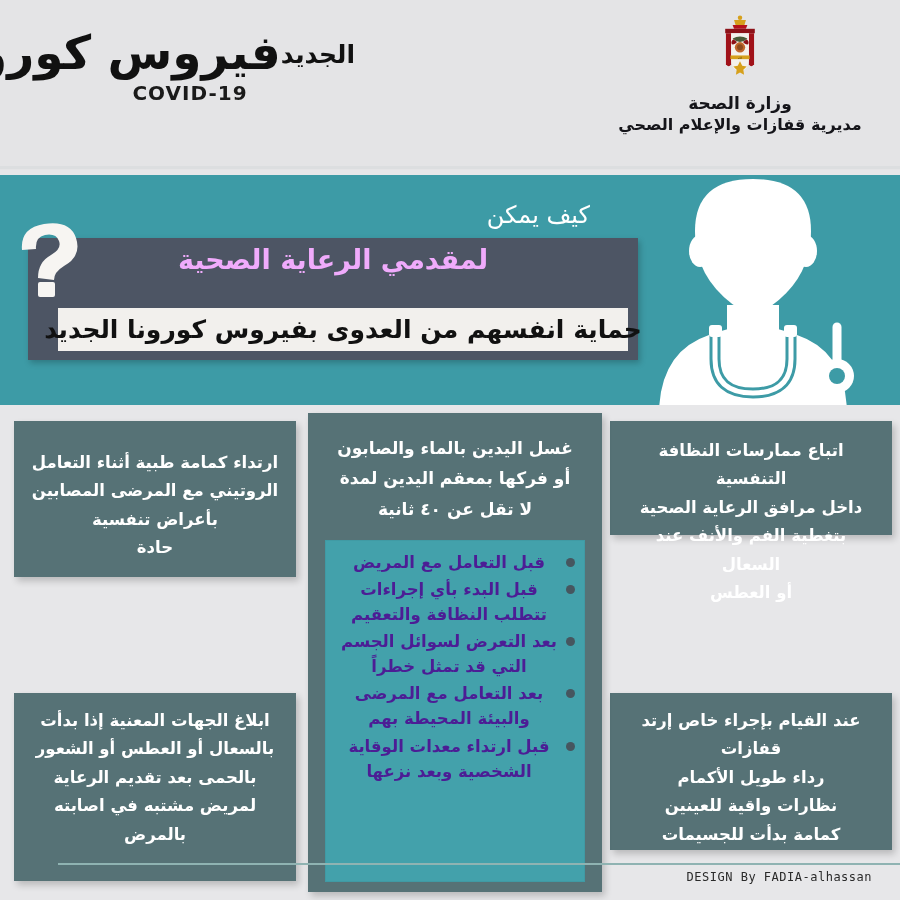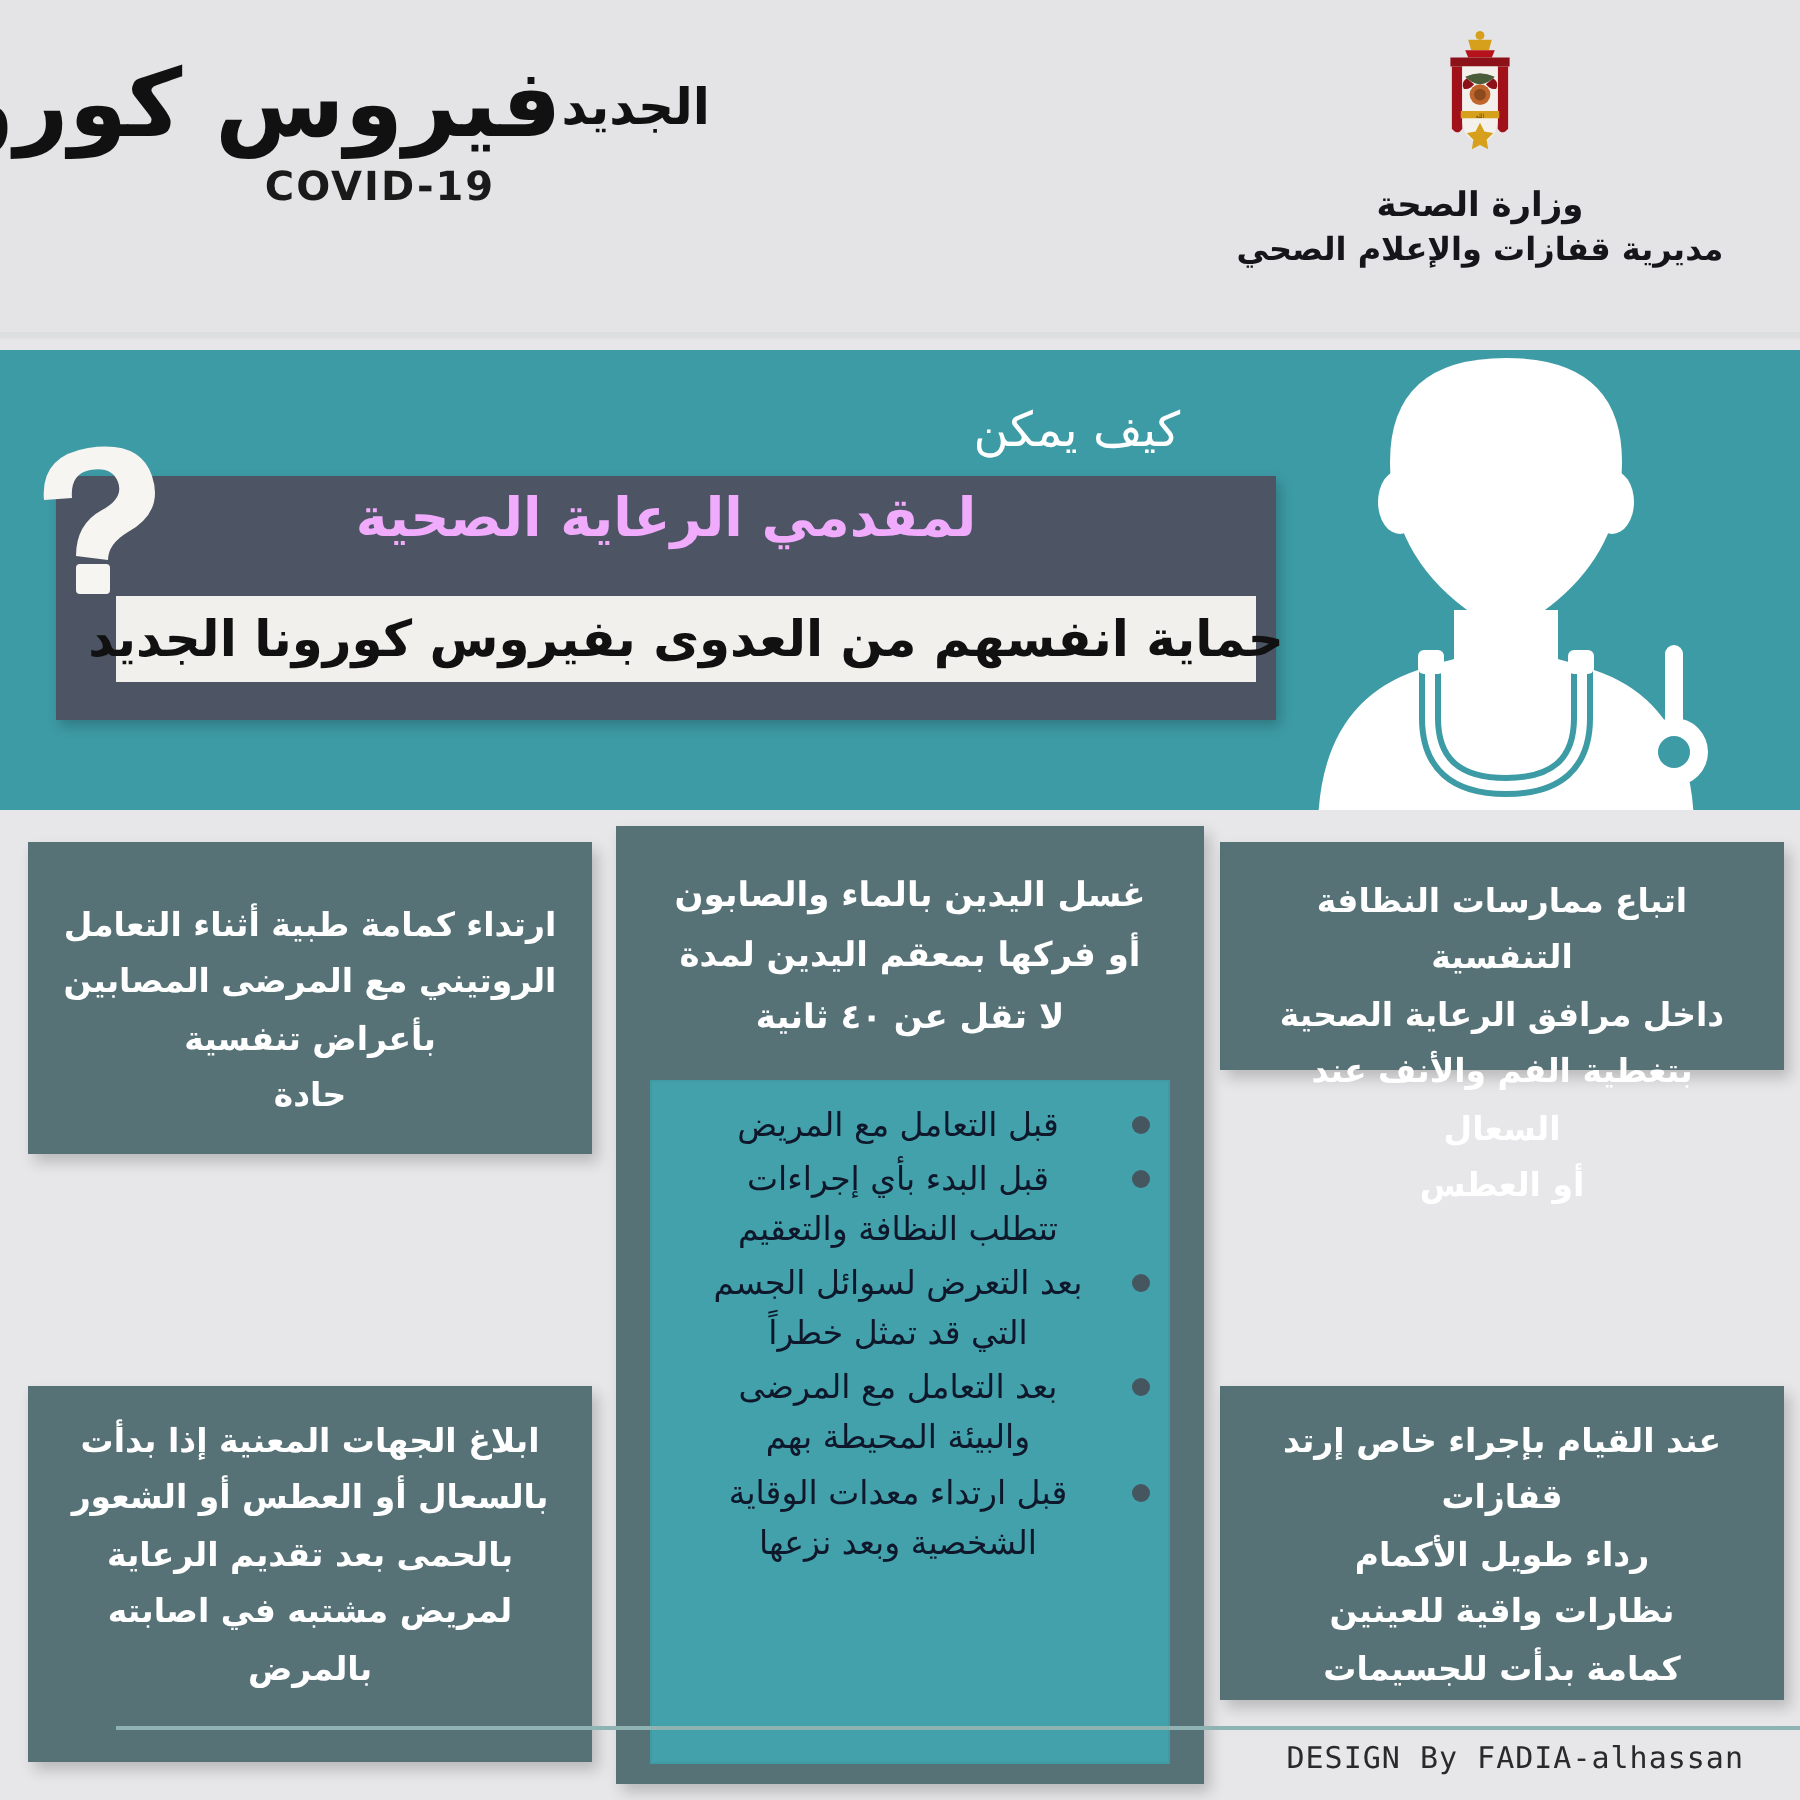--- a/index.html
+++ b/index.html
@@ -134,21 +134,21 @@
     font-size: 27px;
     color: #f0abfc;
     direction: rtl;
     letter-spacing: 3px;
     font-weight: bold;
   }
   .title-strip {
     position: absolute;
     left: 30px;
     right: 10px;
-    bottom: 19px;
+    bottom: 9px;
     height: 43px;
     background: #f2f0ed;
     display: flex;
     align-items: center;
     justify-content: center;
   }
   .title-strip-text {
     font-size: 25px;
     color: #111111;
     font-weight: bold;
@@ -228,22 +228,22 @@
   .bullet-list {
     margin: 0;
     padding: 0;
     list-style: none;
     direction: rtl;
   }
   .bullet-item {
     position: relative;
     font-size: 16.5px;
     line-height: 1.52;
-    color: #0f172a;
-    font-weight: normal;
+    color: #4c1d95;
+    font-weight: bold;
     padding: 0 16px 0 4px;
     margin-bottom: 2px;
     white-space: pre-line;
   }
   .bullet-dot {
     position: absolute;
     right: 2px;
     top: 8px;
     width: 9px;
     height: 9px;
@@ -257,21 +257,21 @@
     left: 58px;
     top: 863px;
     width: 842px;
     height: 2px;
     background: #8fb3b2;
   }
   .footer-credit {
     position: absolute;
     right: 28px;
     top: 870px;
-    font-size: 15px;
+    font-size: 12px;
     color: #2a2a2a;
     direction: ltr;
     letter-spacing: 0.5px;
     font-family: "DejaVu Sans Mono", "Liberation Mono", monospace;
   }
 </style>
 </head>
 <body>
 
 <div class="page">

